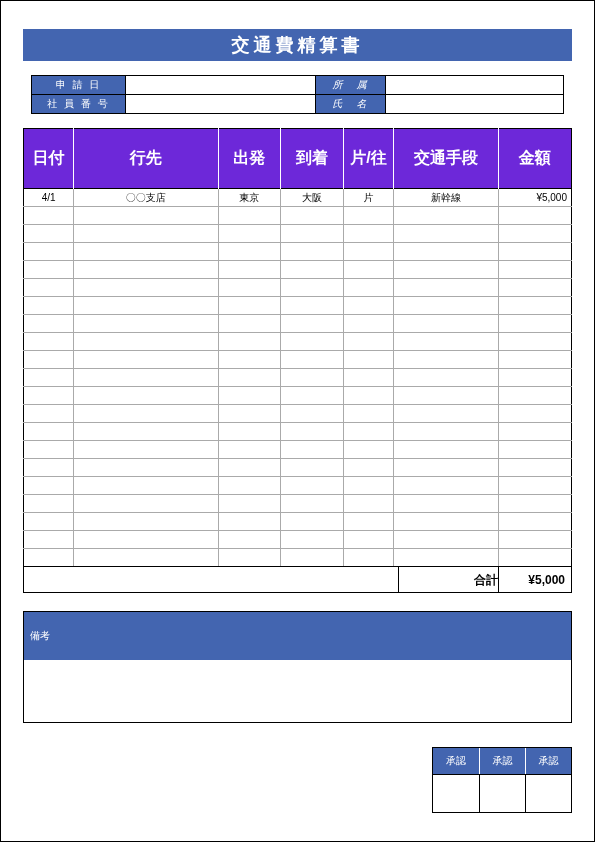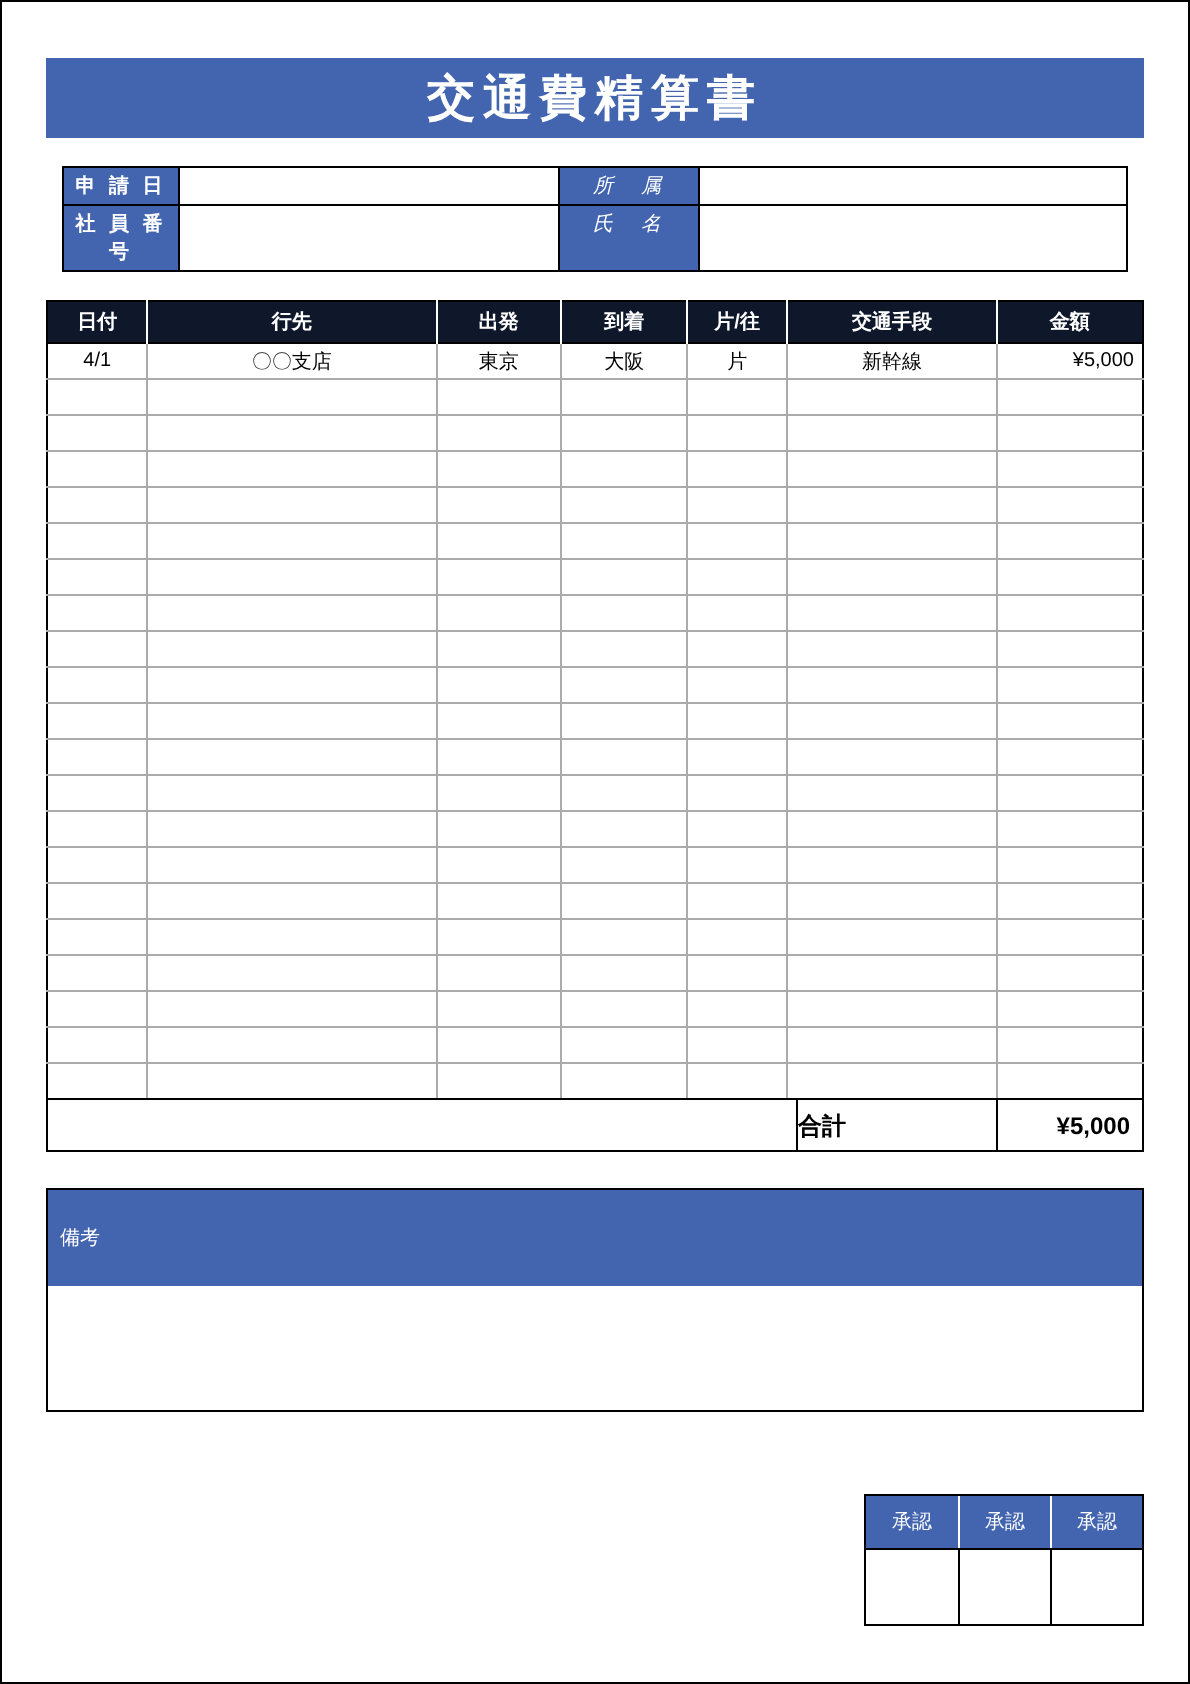--- a/index.html
+++ b/index.html
@@ -13,21 +13,21 @@
     width: 595px;
     height: 842px;
     border: 1px solid #000;
     padding: 28px 22px;
     position: relative;
   }
   .title-bar {
     background: #4365b0;
     color: #fff;
     text-align: center;
-    font-size: 24px;
+    font-size: 18px;
     font-weight: bold;
     padding: 4px 0;
     letter-spacing: 4px;
     margin-bottom: 14px;
   }
   .info-block {
     border: 1px solid #000;
     margin: 0 8px 14px 8px;
   }
   .info-row { display: flex; }
@@ -38,37 +38,37 @@
     text-align: center;
     font-size: 10px;
     padding: 2px 0;
     border-right: 1px solid #000;
     letter-spacing: 2px;
   }
   .info-value {
     background: #fff;
     padding: 2px 4px;
   }
-  .lbl-a { width: 58px; font-weight: bold; }
+  .lbl-a { width: 94px; }
   .val-a { width: 190px; border-right: 1px solid #000; }
   .lbl-b { width: 70px; font-style: italic; }
   .val-b { flex: 1; }
 
   .expense-table {
     width: 100%;
     border-collapse: collapse;
     border: 1px solid #000;
     margin-bottom: 0;
   }
   .expense-table th {
-    background: #0f172a;
+    background: #6d28d9;
     color: #fff;
     font-weight: bold;
-    font-size: 10px;
-    padding: 3px 0;
+    font-size: 16px;
+    padding: 19px 0;
     border-left: 1px solid #fff;
     border-right: 1px solid #fff;
   }
   .expense-table th:first-child { border-left: 1px solid #000; }
   .expense-table th:last-child { border-right: 1px solid #000; }
   .expense-table td {
     border: 1px solid #aaa;
     height: 18px;
     padding: 1px 4px;
     font-size: 10px;
@@ -91,21 +91,21 @@
   .total-row {
     display: flex;
     border: 1px solid #000;
     border-top: none;
     height: 26px;
   }
   .total-spacer { flex: 1; }
   .total-label {
     width: 100px;
     border-left: 1px solid #000;
-    text-align: left;
+    text-align: right;
     font-weight: bold;
     font-size: 12px;
     line-height: 26px;
   }
   .total-value {
     width: 73px;
     border-left: 1px solid #000;
     text-align: right;
     font-weight: bold;
     font-size: 12px;

